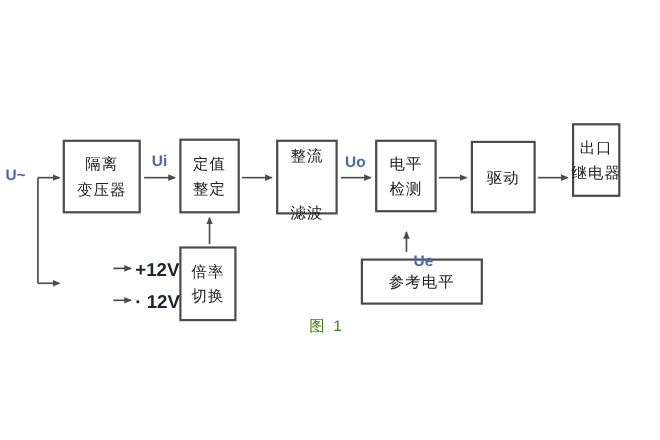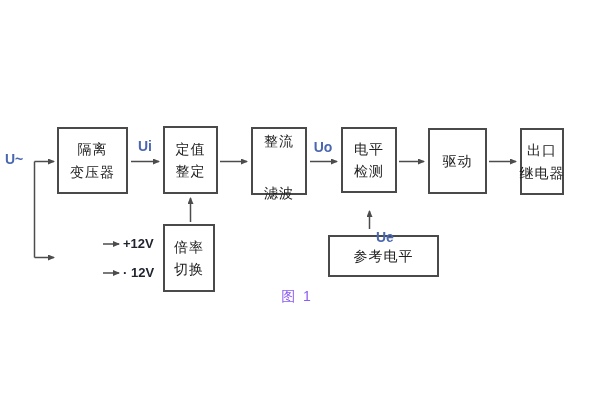--- a/index.html
+++ b/index.html
@@ -31,27 +31,27 @@
     position: absolute;
     color: #4a67b0;
     font-size: 14px;
     font-weight: 600;
     text-align: center;
     white-space: nowrap;
   }
   .rail {
     position: absolute;
     color: #20242f;
-    font-size: 13px;
+    font-size: 17px;
     font-weight: 600;
     white-space: nowrap;
   }
   .caption {
     position: absolute;
-    color: #8b5cf6;
+    color: #4d7c0f;
     font-size: 14px;
     letter-spacing: 2px;
     text-align: center;
     white-space: nowrap;
   }
 </style>
 </head>
 <body>
 
 <div id="stage">
@@ -95,21 +95,21 @@
 
   <div class="block" style="left:341px; top:127px; width:56px; height:66px;">
     <span class="bline">电平</span>
     <span class="bline">检测</span>
   </div>
 
   <div class="block" style="left:428px; top:128px; width:59px; height:66px;">
     <span class="bline">驱动</span>
   </div>
 
-  <div class="block" style="left:520px; top:128px; width:44px; height:67px;">
+  <div class="block" style="left:520px; top:112px; width:44px; height:67px;">
     <span class="bline">出口</span>
     <span class="bline">继电器</span>
   </div>
 
 
   <div class="block" style="left:163px; top:224px; width:52px; height:68px;">
     <span class="bline">倍率</span>
     <span class="bline">切换</span>
   </div>
 

